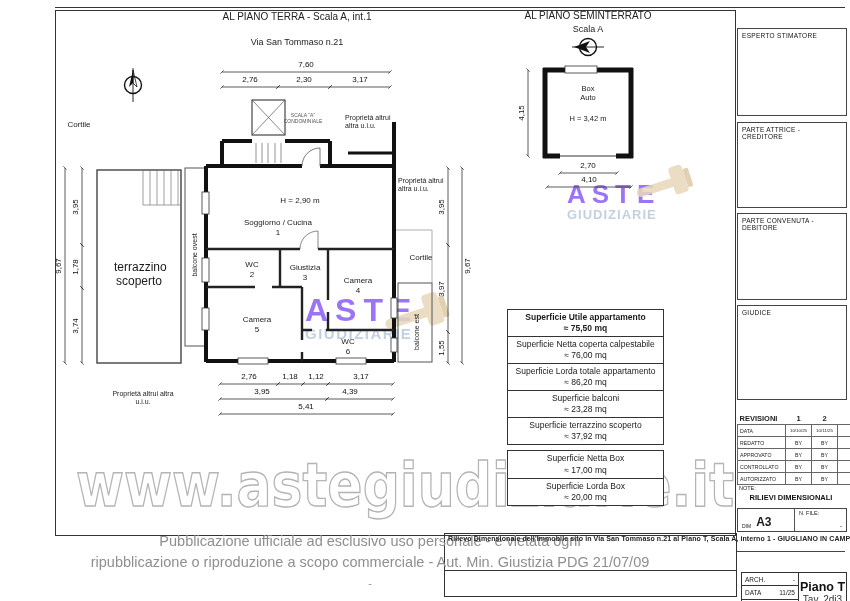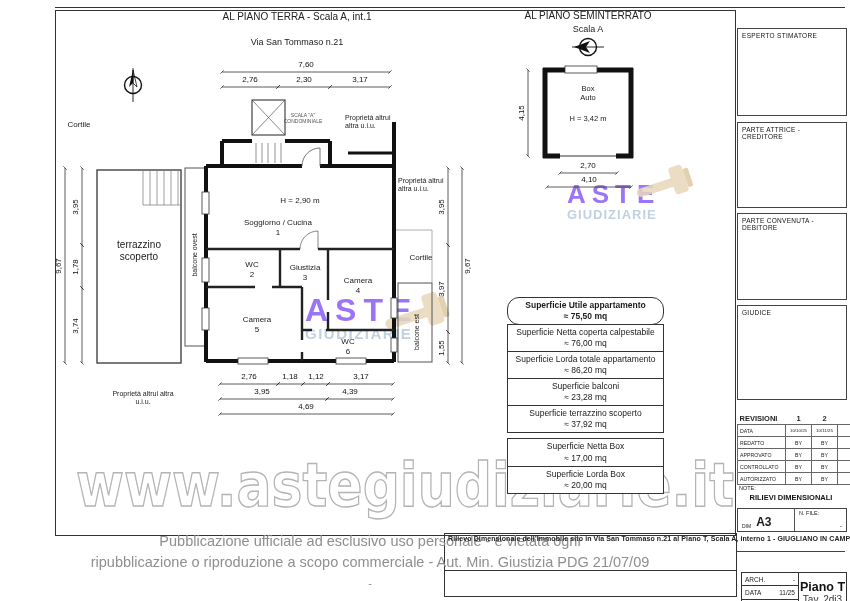--- a/index.html
+++ b/index.html
@@ -22,21 +22,21 @@
   .rev{position:absolute;left:737px;top:413px;width:108px;border-collapse:collapse;table-layout:fixed;}
   .rev td{border:1px solid #666;font-size:5.2px;padding:1px 2px;height:9px;color:#222;overflow:hidden;white-space:nowrap;}
   .rev tr.hdr td{border:none;font-size:7.5px;font-weight:bold;}
   .rev tr.hdr td.c{text-align:center;}
   .rev td.c{text-align:center;}
   .wm-brand{position:absolute;opacity:.85;}
   .wm-aste{display:block;font-weight:bold;color:#8b5cf6;line-height:.95;}
   .wm-giud{display:block;font-weight:bold;color:#b7c9db;}
   .surface{position:absolute;left:507px;top:297px;width:157px;font-size:8.5px;line-height:1.3;}
   .surface .row{border:1px solid #333;background:#fff;text-align:center;padding:2px 2px;margin-top:-1px;}
-  .surface .row:first-child{font-weight:bold;margin-top:0;border-radius:12px;}
+  .surface .row:first-child{font-weight:bold;margin-top:12px;}
   .surface .row.gap{margin-top:5px;}
   .surface .nm,.surface .vl{display:block;}
   .disclaimer{position:absolute;left:90px;top:531px;width:560px;text-align:center;
               color:#8f8f8f;font-size:14.5px;line-height:21px;}
   .proj-title{position:absolute;left:448px;top:535px;font-size:7px;font-weight:bold;color:#222;
               white-space:nowrap;letter-spacing:.1px;}
   .nfile{position:absolute;left:737px;top:508px;width:108px;height:22px;border:1px solid #444;display:flex;}
   .nfile .lcell{width:52px;display:flex;align-items:flex-end;padding:0 0 2px 4px;border-right:1px solid #555;}
   .nfile .rcell{flex:1;position:relative;}
   .tblock{position:absolute;left:741px;top:572px;width:104px;height:39px;border:1px solid #333;display:flex;}
@@ -292,21 +292,21 @@
   <div class="room" style="left:257px;top:325px;">
     <span>Camera</span>
     <span>5</span>
   </div>
   <div class="room" style="left:348px;top:347px;">
     <span>WC</span>
     <span>6</span>
   </div>
   <span class="lbl" style="left:300px;top:201px;">H = 2,90 m</span>
 
-  <span class="lbl wrap" style="left:139px;top:251px;width:50px;font-size:10px;">terrazzino scoperto</span>
+  <span class="lbl wrap" style="left:139px;top:274px;width:50px;font-size:12px;">terrazzino scoperto</span>
   <span class="lbl rot" style="left:195px;top:255px;font-size:7px;">balcone ovest</span>
   <span class="lbl rot" style="left:417px;top:332px;font-size:7px;">balcone est</span>
   <span class="lbl" style="left:79px;top:125px;">Cortile</span>
   <span class="lbl" style="left:421px;top:258px;">Cortile</span>
   <span class="lbl wrap" style="left:303px;top:118px;width:44px;font-size:5px;color:#555;">SCALA "A" CONDOMINIALE</span>
   <span class="lbl wrap" style="left:373px;top:122px;width:56px;font-size:7px;text-align:left;">Proprietà altrui altra u.i.u.</span>
   <span class="lbl wrap" style="left:424px;top:185px;width:52px;font-size:7px;text-align:left;">Proprietà altrui altra u.i.u.</span>
   <span class="lbl wrap" style="left:143px;top:398px;width:62px;font-size:7px;">Proprietà altrui altra u.i.u.</span>
 
   <span class="lbl wrap" style="left:588px;top:93px;width:30px;font-size:7.5px;">Box Auto</span>
@@ -323,21 +323,21 @@
   <span class="lbl dim rot" style="left:442px;top:207px;">3,95</span>
   <span class="lbl dim rot" style="left:442px;top:289px;">3,97</span>
   <span class="lbl dim rot" style="left:442px;top:348px;">1,55</span>
   <span class="lbl dim rot" style="left:468px;top:266px;">9,67</span>
   <span class="lbl dim" style="left:249px;top:377px;">2,76</span>
   <span class="lbl dim" style="left:290px;top:377px;">1,18</span>
   <span class="lbl dim" style="left:316px;top:377px;">1,12</span>
   <span class="lbl dim" style="left:361px;top:377px;">3,17</span>
   <span class="lbl dim" style="left:262px;top:392px;">3,95</span>
   <span class="lbl dim" style="left:350px;top:392px;">4,39</span>
-  <span class="lbl dim" style="left:306px;top:407px;">4,69</span>
+  <span class="lbl dim" style="left:306px;top:407px;">5,41</span>
 
   <span class="lbl dim rot" style="left:522px;top:113px;">4,15</span>
   <span class="lbl dim" style="left:588px;top:166px;">2,70</span>
   <span class="lbl dim" style="left:589px;top:180px;">4,10</span>
 
   <svg class="abs" style="left:55px;top:440px;" width="700" height="95" viewBox="0 0 700 95">
     <text x="350" y="66" text-anchor="middle" textLength="658" lengthAdjust="spacingAndGlyphs" font-family="DejaVu Sans, sans-serif" font-size="60" font-weight="bold" fill="#ffffff" fill-opacity="0.75" stroke="#b4b4b4" stroke-width="1.4">www.astegiudiziarie.it</text>
   </svg>
 
   <div class="surface">

